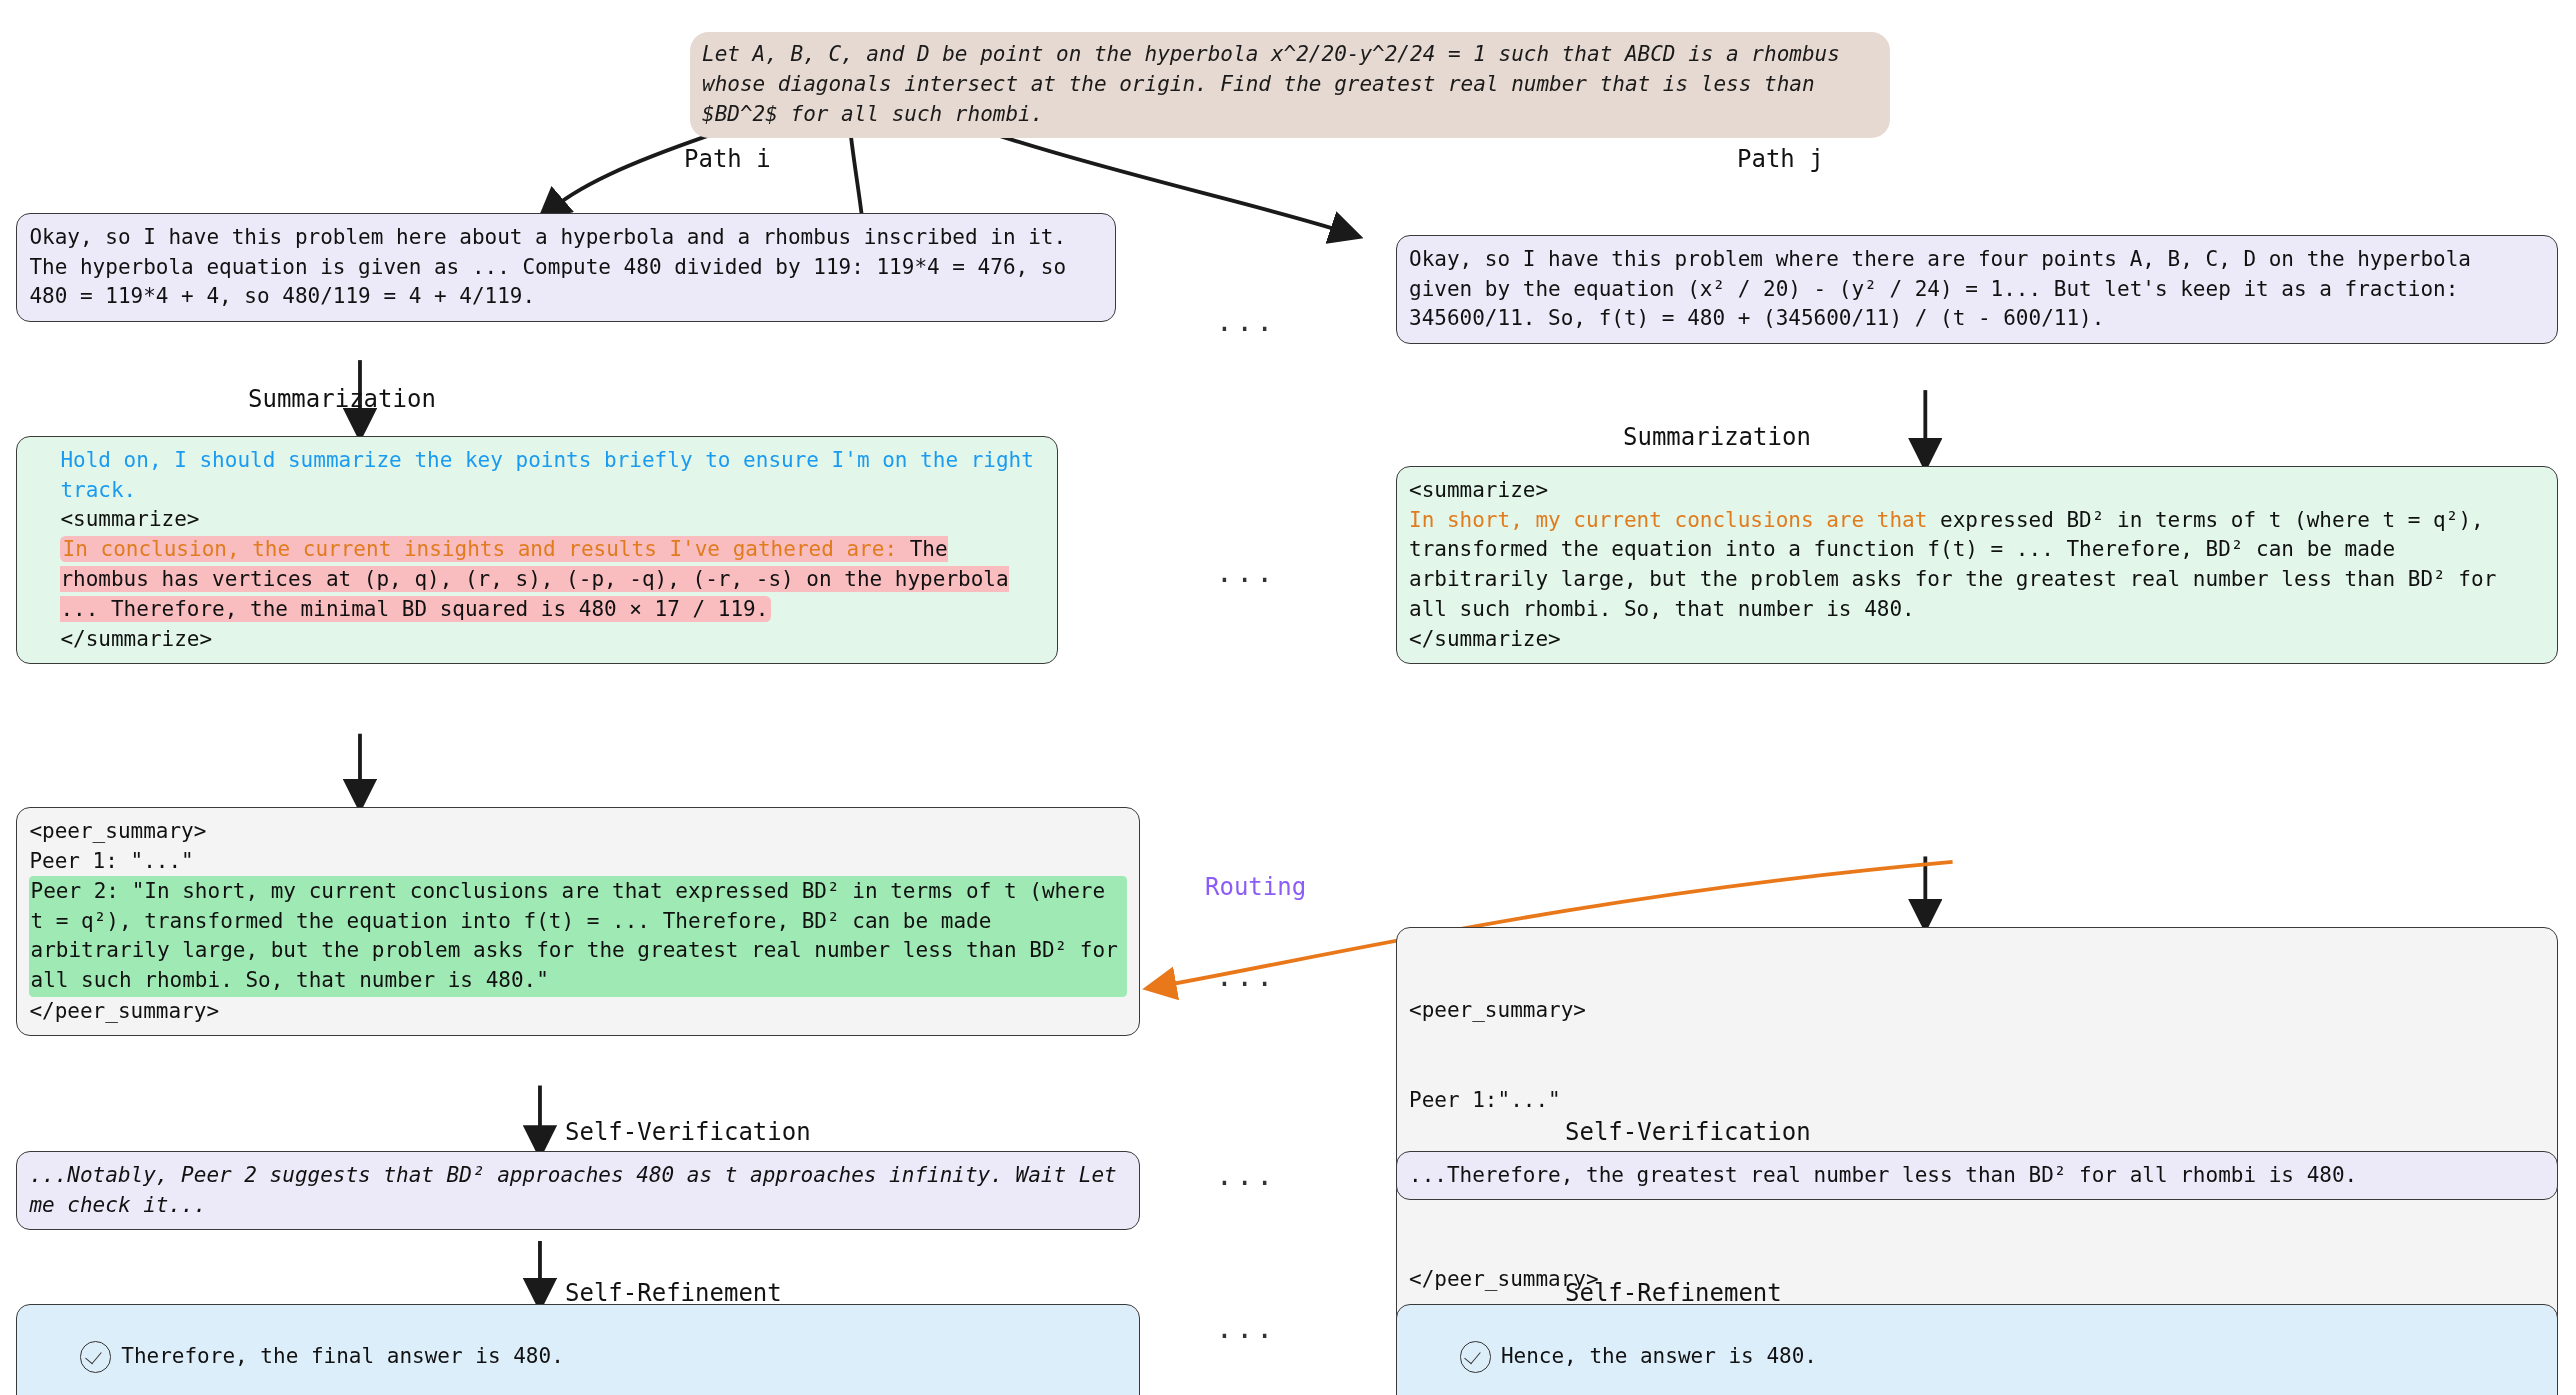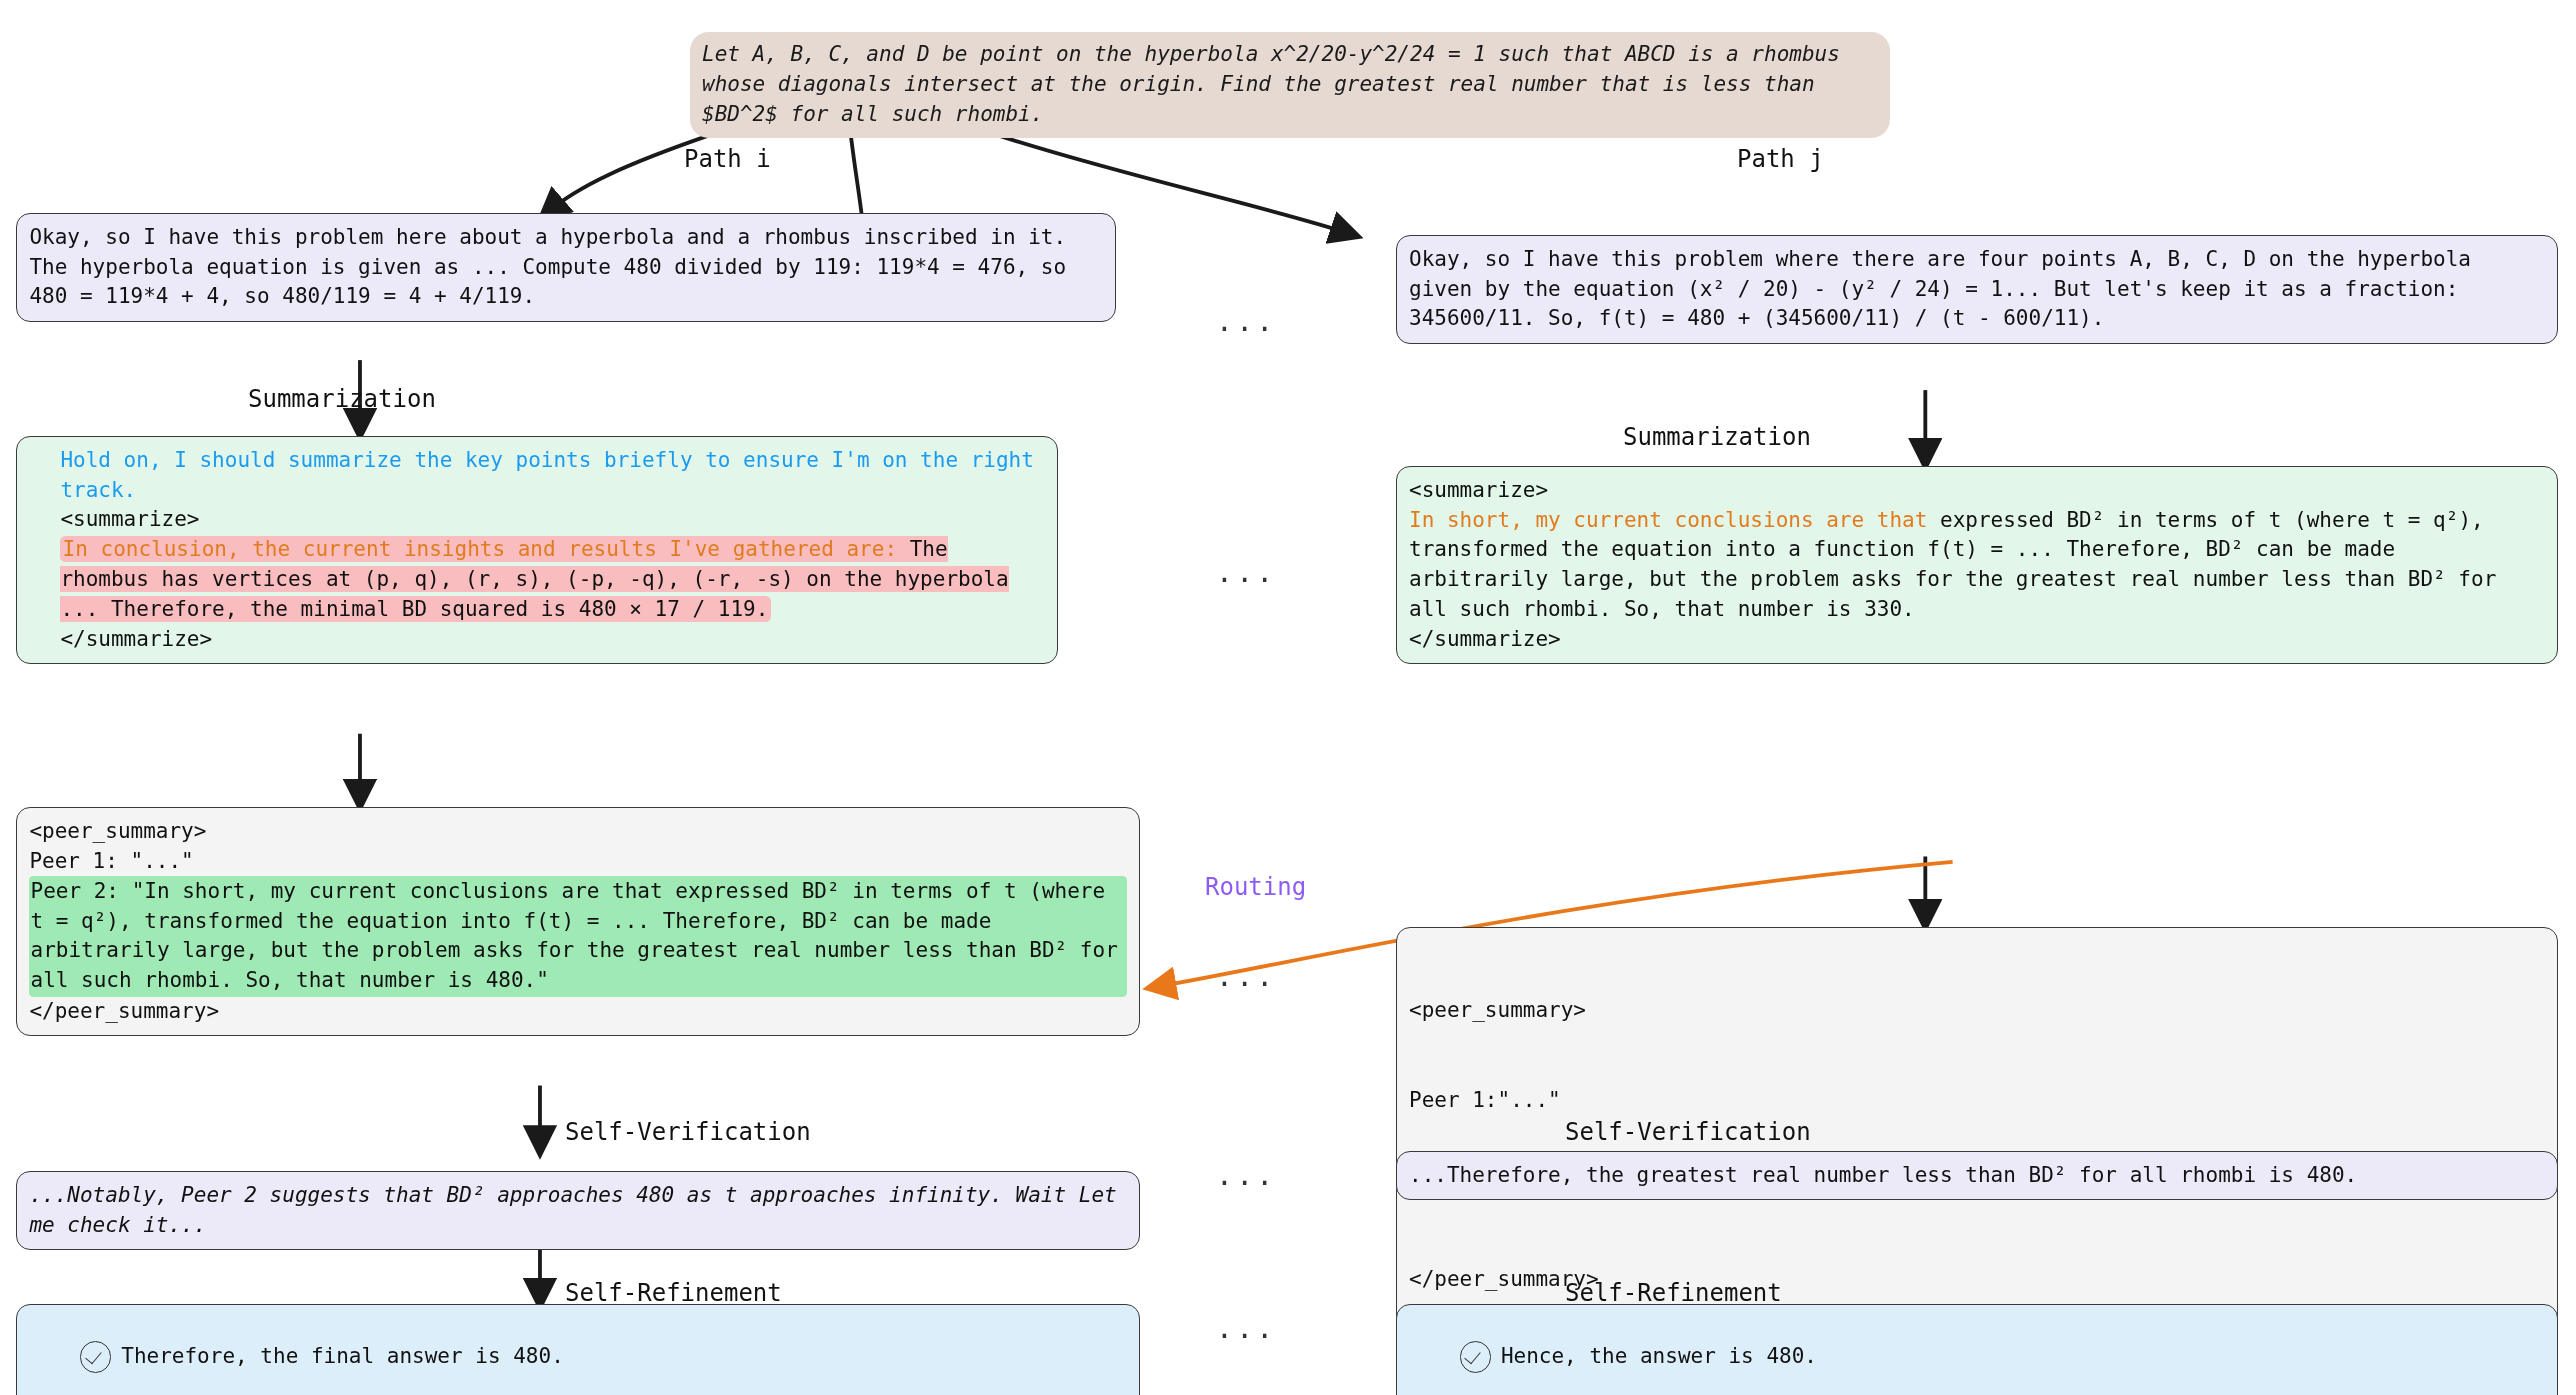--- a/index.html
+++ b/index.html
@@ -73,21 +73,21 @@
   }
   .check:before{
     content:"";
     position:absolute;
     left:7.6px;top:5.5px;
     width:7.6px;height:14px;
     border-right:1.6px solid #333;
     border-bottom:1.6px solid #333;
     transform:rotate(40deg);
   }
-  .ital{font-style:italic;margin-top:20px;}
+  .ital{font-style:italic;}
 </style>
 </head>
 <body>
 
 <div class="stage">
 
   <svg class="arrow-svg" viewBox="0 0 4723 2559">
     <defs>
       <marker id="ah" markerWidth="9" markerHeight="9" refX="6" refY="4.5" orient="auto">
         <path d="M0,0 L9,4.5 L0,9 z" fill="#1a1a1a"></path>
@@ -165,21 +165,21 @@
   <div class="dots" style="left:1216px; top:1159px;">...</div>
   <div class="dots" style="left:1216px; top:1312px;">...</div>
 
   <div class="box think" style="left:1396px; top:235px; width:1162px;">Okay, so I have this problem where there are four points A, B, C, D on the hyperbola given by the equation (x² / 20) - (y² / 24) = 1... But let's keep it as a fraction: 345600/11. So, f(t) = 480 + (345600/11) / (t - 600/11).</div>
 
   <div class="label" style="left:1623px; top:423px;">Summarization</div>
 
   <div class="box summ-box" style="left:1396px; top:466px; width:1162px; white-space:normal;">
     <div>&lt;summarize&gt;</div>
     <div style="white-space:normal;">
-      <span class="orange">In short, my current conclusions are that</span><span> expressed BD² in terms of t (where t = q²), transformed the equation into a function f(t) = ... Therefore, BD² can be made arbitrarily large, but the problem asks for the greatest real number less than BD² for all such rhombi. So, that number is 330.</span>
+      <span class="orange">In short, my current conclusions are that</span><span> expressed BD² in terms of t (where t = q²), transformed the equation into a function f(t) = ... Therefore, BD² can be made arbitrarily large, but the problem asks for the greatest real number less than BD² for all such rhombi. So, that number is 480.</span>
     </div>
     <div>&lt;/summarize&gt;</div>
   </div>
 
   <div class="label orange" style="left:1205px; top:873px; color:#8b5cf6;">Routing</div>
 
   <div class="box peer-box" style="left:1396px; top:927px; width:1162px;">
     <div>&lt;peer_summary&gt;</div>
     <div>Peer 1:"..."</div>
     <div>Peer 2: "..."</div>

